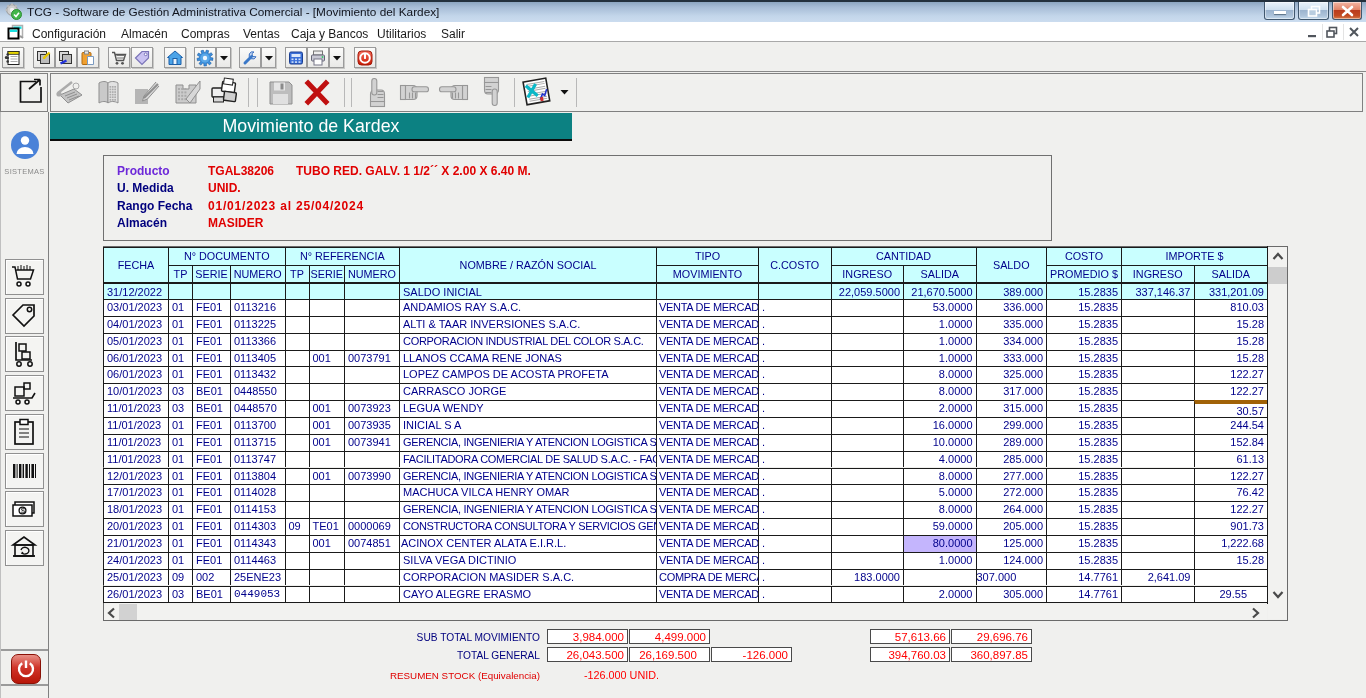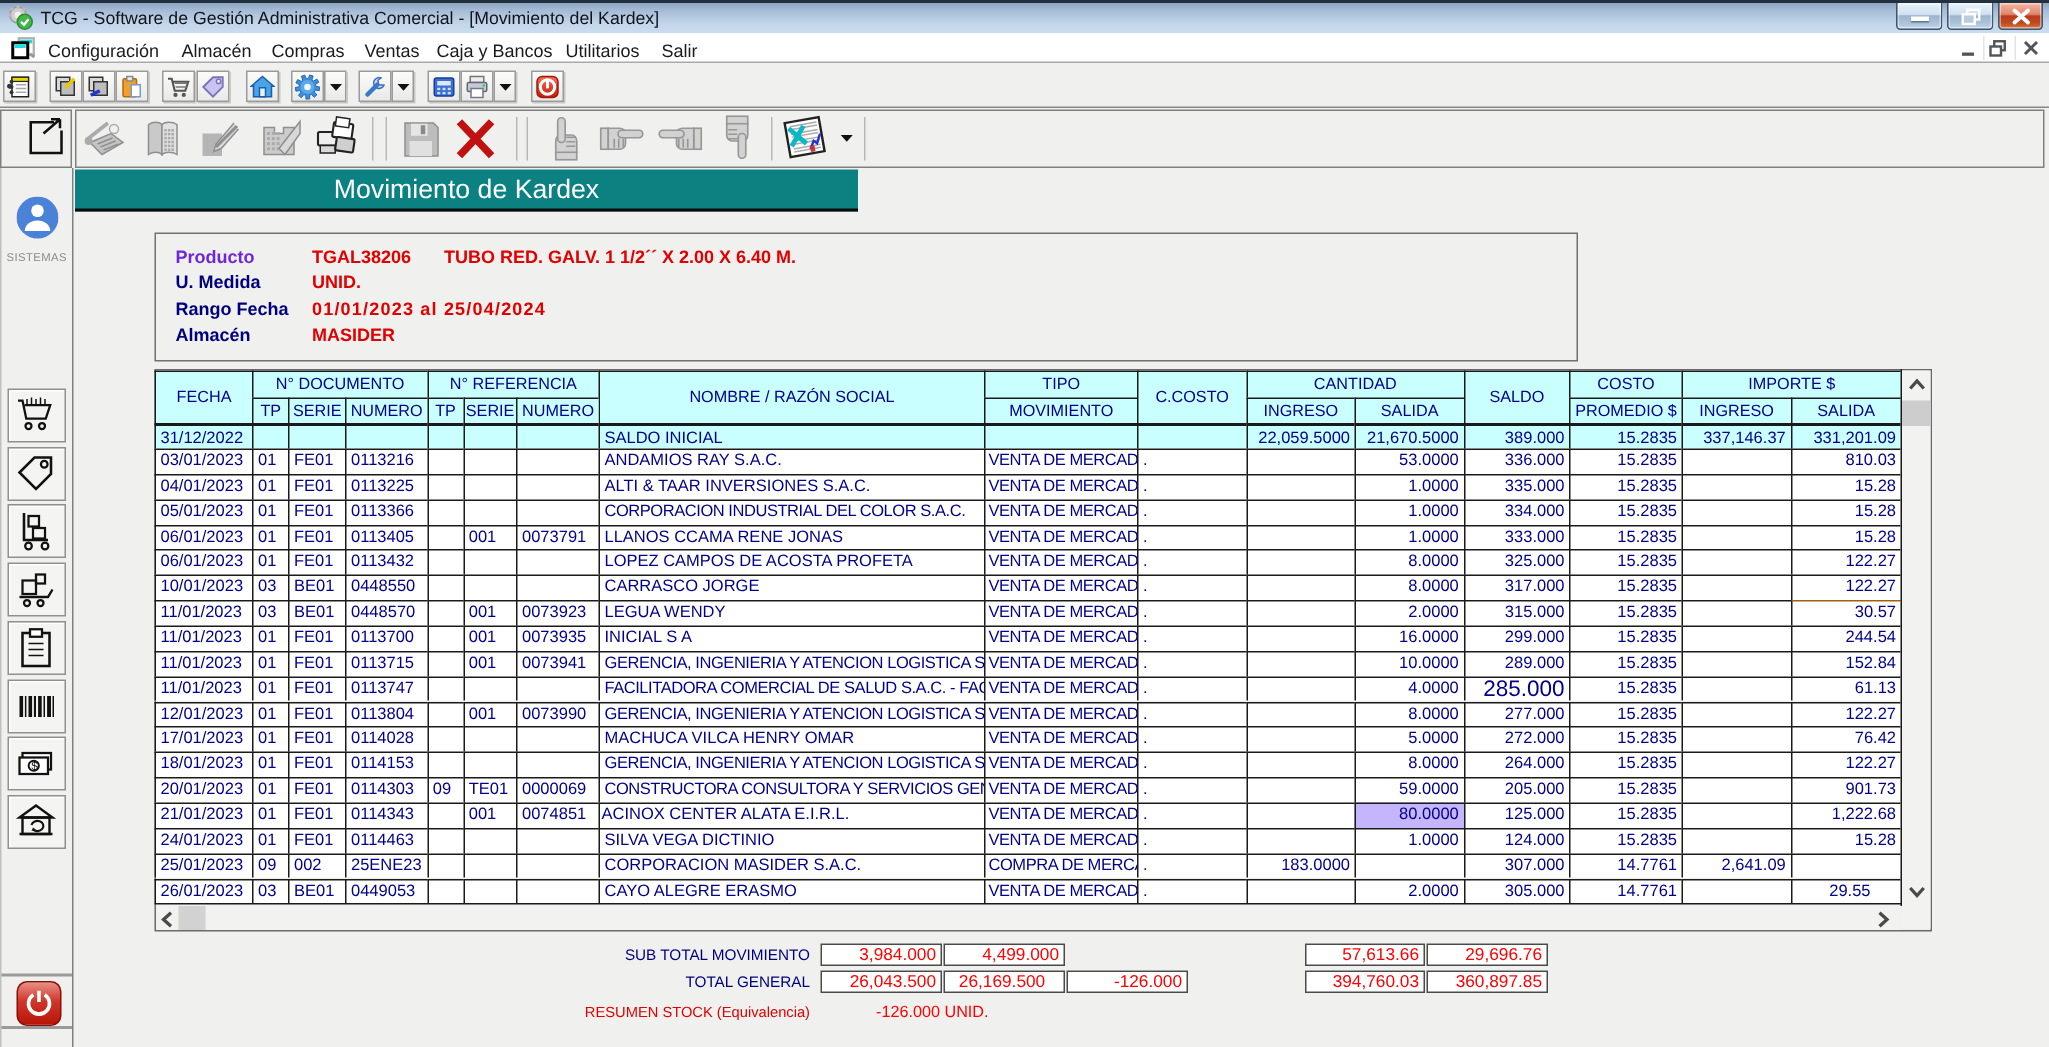--- a/index.html
+++ b/index.html
@@ -656,21 +656,21 @@
 <div class="abs" style="left:308.5px;top:400.1px;width:35.5px;height:16.9px;background:#fff;border-left:1px solid #1a1a1a;border-top:1px solid #1a1a1a;font-size:11px;color:#00008b;overflow:hidden;white-space:nowrap;line-height:15.9px;padding-left:3px;">001</div>
 <div class="abs" style="left:344.0px;top:400.1px;width:55.0px;height:16.9px;background:#fff;border-left:1px solid #1a1a1a;border-top:1px solid #1a1a1a;font-size:11px;color:#00008b;overflow:hidden;white-space:nowrap;line-height:15.9px;padding-left:3px;">0073923</div>
 <div class="abs" style="left:399.0px;top:400.1px;width:257.0px;height:16.9px;background:#fff;border-left:1px solid #1a1a1a;border-top:1px solid #1a1a1a;font-size:11px;color:#00008b;overflow:hidden;white-space:nowrap;line-height:15.9px;padding-left:3px;">LEGUA WENDY</div>
 <div class="abs" style="left:656.0px;top:400.1px;width:102.0px;height:16.9px;background:#fff;border-left:1px solid #1a1a1a;border-top:1px solid #1a1a1a;font-size:11px;color:#00008b;overflow:hidden;white-space:nowrap;line-height:15.9px;padding-left:2px;"><span style="letter-spacing:-0.3px">VENTA DE MERCADERIA</span></div>
 <div class="abs" style="left:758.0px;top:400.1px;width:72.5px;height:16.9px;background:#fff;border-left:1px solid #1a1a1a;border-top:1px solid #1a1a1a;font-size:11px;color:#00008b;overflow:hidden;white-space:nowrap;line-height:15.9px;padding-left:3px;">.</div>
 <div class="abs" style="left:830.5px;top:400.1px;width:72.5px;height:16.9px;background:#fff;border-left:1px solid #1a1a1a;border-top:1px solid #1a1a1a;font-size:11px;color:#00008b;overflow:hidden;white-space:nowrap;line-height:15.9px;text-align:right;padding-right:3px;"></div>
 <div class="abs" style="left:903.0px;top:400.1px;width:72.5px;height:16.9px;background:#fff;border-left:1px solid #1a1a1a;border-top:1px solid #1a1a1a;font-size:11px;color:#00008b;overflow:hidden;white-space:nowrap;line-height:15.9px;text-align:right;padding-right:3px;">2.0000</div>
 <div class="abs" style="left:975.5px;top:400.1px;width:70.5px;height:16.9px;background:#fff;border-left:1px solid #1a1a1a;border-top:1px solid #1a1a1a;font-size:11px;color:#00008b;overflow:hidden;white-space:nowrap;line-height:15.9px;text-align:right;padding-right:3px;">315.000</div>
 <div class="abs" style="left:1046.0px;top:400.1px;width:75.0px;height:16.9px;background:#fff;border-left:1px solid #1a1a1a;border-top:1px solid #1a1a1a;font-size:11px;color:#00008b;overflow:hidden;white-space:nowrap;line-height:15.9px;text-align:right;padding-right:3px;">15.2835</div>
 <div class="abs" style="left:1121.0px;top:400.1px;width:72.5px;height:16.9px;background:#fff;border-left:1px solid #1a1a1a;border-top:1px solid #1a1a1a;font-size:11px;color:#00008b;overflow:hidden;white-space:nowrap;line-height:15.9px;text-align:right;padding-right:3px;"></div>
-<div class="abs" style="left:1193.5px;top:400.1px;width:73.5px;height:16.9px;background:#fff;border-left:1px solid #1a1a1a;border-top:1px solid #a16207;font-size:11px;color:#00008b;overflow:hidden;white-space:nowrap;line-height:15.9px;text-align:right;padding-right:3px;">30.57</div>
+<div class="abs" style="left:1193.5px;top:400.1px;width:73.5px;height:16.9px;background:#fff;border-left:1px solid #1a1a1a;border-top:4px solid #a16207;font-size:11px;color:#00008b;overflow:hidden;white-space:nowrap;line-height:15.9px;text-align:right;padding-right:3px;">30.57</div>
 <div class="abs" style="left:103.0px;top:417.0px;width:65.0px;height:16.9px;background:#fff;border-left:1px solid #1a1a1a;border-top:1px solid #1a1a1a;font-size:11px;color:#00008b;overflow:hidden;white-space:nowrap;line-height:15.9px;padding-left:3px;">11/01/2023</div>
 <div class="abs" style="left:168.0px;top:417.0px;width:24.0px;height:16.9px;background:#fff;border-left:1px solid #1a1a1a;border-top:1px solid #1a1a1a;font-size:11px;color:#00008b;overflow:hidden;white-space:nowrap;line-height:15.9px;padding-left:3px;">01</div>
 <div class="abs" style="left:192.0px;top:417.0px;width:38.0px;height:16.9px;background:#fff;border-left:1px solid #1a1a1a;border-top:1px solid #1a1a1a;font-size:11px;color:#00008b;overflow:hidden;white-space:nowrap;line-height:15.9px;padding-left:3px;">FE01</div>
 <div class="abs" style="left:230.0px;top:417.0px;width:54.5px;height:16.9px;background:#fff;border-left:1px solid #1a1a1a;border-top:1px solid #1a1a1a;font-size:11px;color:#00008b;overflow:hidden;white-space:nowrap;line-height:15.9px;padding-left:3px;">0113700</div>
 <div class="abs" style="left:284.5px;top:417.0px;width:24.0px;height:16.9px;background:#fff;border-left:1px solid #1a1a1a;border-top:1px solid #1a1a1a;font-size:11px;color:#00008b;overflow:hidden;white-space:nowrap;line-height:15.9px;padding-left:3px;"></div>
 <div class="abs" style="left:308.5px;top:417.0px;width:35.5px;height:16.9px;background:#fff;border-left:1px solid #1a1a1a;border-top:1px solid #1a1a1a;font-size:11px;color:#00008b;overflow:hidden;white-space:nowrap;line-height:15.9px;padding-left:3px;">001</div>
 <div class="abs" style="left:344.0px;top:417.0px;width:55.0px;height:16.9px;background:#fff;border-left:1px solid #1a1a1a;border-top:1px solid #1a1a1a;font-size:11px;color:#00008b;overflow:hidden;white-space:nowrap;line-height:15.9px;padding-left:3px;">0073935</div>
 <div class="abs" style="left:399.0px;top:417.0px;width:257.0px;height:16.9px;background:#fff;border-left:1px solid #1a1a1a;border-top:1px solid #1a1a1a;font-size:11px;color:#00008b;overflow:hidden;white-space:nowrap;line-height:15.9px;padding-left:3px;">INICIAL S A</div>
 <div class="abs" style="left:656.0px;top:417.0px;width:102.0px;height:16.9px;background:#fff;border-left:1px solid #1a1a1a;border-top:1px solid #1a1a1a;font-size:11px;color:#00008b;overflow:hidden;white-space:nowrap;line-height:15.9px;padding-left:2px;"><span style="letter-spacing:-0.3px">VENTA DE MERCADERIA</span></div>
 <div class="abs" style="left:758.0px;top:417.0px;width:72.5px;height:16.9px;background:#fff;border-left:1px solid #1a1a1a;border-top:1px solid #1a1a1a;font-size:11px;color:#00008b;overflow:hidden;white-space:nowrap;line-height:15.9px;padding-left:3px;">.</div>
@@ -701,21 +701,21 @@
 <div class="abs" style="left:192.0px;top:450.6px;width:38.0px;height:16.9px;background:#fff;border-left:1px solid #1a1a1a;border-top:1px solid #1a1a1a;font-size:11px;color:#00008b;overflow:hidden;white-space:nowrap;line-height:15.9px;padding-left:3px;">FE01</div>
 <div class="abs" style="left:230.0px;top:450.6px;width:54.5px;height:16.9px;background:#fff;border-left:1px solid #1a1a1a;border-top:1px solid #1a1a1a;font-size:11px;color:#00008b;overflow:hidden;white-space:nowrap;line-height:15.9px;padding-left:3px;">0113747</div>
 <div class="abs" style="left:284.5px;top:450.6px;width:24.0px;height:16.9px;background:#fff;border-left:1px solid #1a1a1a;border-top:1px solid #1a1a1a;font-size:11px;color:#00008b;overflow:hidden;white-space:nowrap;line-height:15.9px;padding-left:3px;"></div>
 <div class="abs" style="left:308.5px;top:450.6px;width:35.5px;height:16.9px;background:#fff;border-left:1px solid #1a1a1a;border-top:1px solid #1a1a1a;font-size:11px;color:#00008b;overflow:hidden;white-space:nowrap;line-height:15.9px;padding-left:3px;"></div>
 <div class="abs" style="left:344.0px;top:450.6px;width:55.0px;height:16.9px;background:#fff;border-left:1px solid #1a1a1a;border-top:1px solid #1a1a1a;font-size:11px;color:#00008b;overflow:hidden;white-space:nowrap;line-height:15.9px;padding-left:3px;"></div>
 <div class="abs" style="left:399.0px;top:450.6px;width:257.0px;height:16.9px;background:#fff;border-left:1px solid #1a1a1a;border-top:1px solid #1a1a1a;font-size:11px;color:#00008b;overflow:hidden;white-space:nowrap;line-height:15.9px;padding-left:3px;"><span style="letter-spacing:-0.3px">FACILITADORA COMERCIAL DE SALUD S.A.C. - FAC</span></div>
 <div class="abs" style="left:656.0px;top:450.6px;width:102.0px;height:16.9px;background:#fff;border-left:1px solid #1a1a1a;border-top:1px solid #1a1a1a;font-size:11px;color:#00008b;overflow:hidden;white-space:nowrap;line-height:15.9px;padding-left:2px;"><span style="letter-spacing:-0.3px">VENTA DE MERCADERIA</span></div>
 <div class="abs" style="left:758.0px;top:450.6px;width:72.5px;height:16.9px;background:#fff;border-left:1px solid #1a1a1a;border-top:1px solid #1a1a1a;font-size:11px;color:#00008b;overflow:hidden;white-space:nowrap;line-height:15.9px;padding-left:3px;">.</div>
 <div class="abs" style="left:830.5px;top:450.6px;width:72.5px;height:16.9px;background:#fff;border-left:1px solid #1a1a1a;border-top:1px solid #1a1a1a;font-size:11px;color:#00008b;overflow:hidden;white-space:nowrap;line-height:15.9px;text-align:right;padding-right:3px;"></div>
 <div class="abs" style="left:903.0px;top:450.6px;width:72.5px;height:16.9px;background:#fff;border-left:1px solid #1a1a1a;border-top:1px solid #1a1a1a;font-size:11px;color:#00008b;overflow:hidden;white-space:nowrap;line-height:15.9px;text-align:right;padding-right:3px;">4.0000</div>
-<div class="abs" style="left:975.5px;top:450.6px;width:70.5px;height:16.9px;background:#fff;border-left:1px solid #1a1a1a;border-top:1px solid #1a1a1a;font-size:15px;color:#00008b;overflow:hidden;white-space:nowrap;line-height:15.9px;text-align:right;padding-right:3px;">285.000</div>
+<div class="abs" style="left:975.5px;top:450.6px;width:70.5px;height:16.9px;background:#fff;border-left:1px solid #1a1a1a;border-top:1px solid #1a1a1a;font-size:11px;color:#00008b;overflow:hidden;white-space:nowrap;line-height:15.9px;text-align:right;padding-right:3px;">285.000</div>
 <div class="abs" style="left:1046.0px;top:450.6px;width:75.0px;height:16.9px;background:#fff;border-left:1px solid #1a1a1a;border-top:1px solid #1a1a1a;font-size:11px;color:#00008b;overflow:hidden;white-space:nowrap;line-height:15.9px;text-align:right;padding-right:3px;">15.2835</div>
 <div class="abs" style="left:1121.0px;top:450.6px;width:72.5px;height:16.9px;background:#fff;border-left:1px solid #1a1a1a;border-top:1px solid #1a1a1a;font-size:11px;color:#00008b;overflow:hidden;white-space:nowrap;line-height:15.9px;text-align:right;padding-right:3px;"></div>
 <div class="abs" style="left:1193.5px;top:450.6px;width:73.5px;height:16.9px;background:#fff;border-left:1px solid #1a1a1a;border-top:1px solid #1a1a1a;font-size:11px;color:#00008b;overflow:hidden;white-space:nowrap;line-height:15.9px;text-align:right;padding-right:3px;">61.13</div>
 <div class="abs" style="left:103.0px;top:467.5px;width:65.0px;height:16.9px;background:#fff;border-left:1px solid #1a1a1a;border-top:1px solid #1a1a1a;font-size:11px;color:#00008b;overflow:hidden;white-space:nowrap;line-height:15.9px;padding-left:3px;">12/01/2023</div>
 <div class="abs" style="left:168.0px;top:467.5px;width:24.0px;height:16.9px;background:#fff;border-left:1px solid #1a1a1a;border-top:1px solid #1a1a1a;font-size:11px;color:#00008b;overflow:hidden;white-space:nowrap;line-height:15.9px;padding-left:3px;">01</div>
 <div class="abs" style="left:192.0px;top:467.5px;width:38.0px;height:16.9px;background:#fff;border-left:1px solid #1a1a1a;border-top:1px solid #1a1a1a;font-size:11px;color:#00008b;overflow:hidden;white-space:nowrap;line-height:15.9px;padding-left:3px;">FE01</div>
 <div class="abs" style="left:230.0px;top:467.5px;width:54.5px;height:16.9px;background:#fff;border-left:1px solid #1a1a1a;border-top:1px solid #1a1a1a;font-size:11px;color:#00008b;overflow:hidden;white-space:nowrap;line-height:15.9px;padding-left:3px;">0113804</div>
 <div class="abs" style="left:284.5px;top:467.5px;width:24.0px;height:16.9px;background:#fff;border-left:1px solid #1a1a1a;border-top:1px solid #1a1a1a;font-size:11px;color:#00008b;overflow:hidden;white-space:nowrap;line-height:15.9px;padding-left:3px;"></div>
 <div class="abs" style="left:308.5px;top:467.5px;width:35.5px;height:16.9px;background:#fff;border-left:1px solid #1a1a1a;border-top:1px solid #1a1a1a;font-size:11px;color:#00008b;overflow:hidden;white-space:nowrap;line-height:15.9px;padding-left:3px;">001</div>
 <div class="abs" style="left:344.0px;top:467.5px;width:55.0px;height:16.9px;background:#fff;border-left:1px solid #1a1a1a;border-top:1px solid #1a1a1a;font-size:11px;color:#00008b;overflow:hidden;white-space:nowrap;line-height:15.9px;padding-left:3px;">0073990</div>
@@ -813,28 +813,28 @@
 <div class="abs" style="left:192.0px;top:568.6px;width:38.0px;height:16.9px;background:#fff;border-left:1px solid #1a1a1a;border-top:1px solid #1a1a1a;font-size:11px;color:#00008b;overflow:hidden;white-space:nowrap;line-height:15.9px;padding-left:3px;">002</div>
 <div class="abs" style="left:230.0px;top:568.6px;width:54.5px;height:16.9px;background:#fff;border-left:1px solid #1a1a1a;border-top:1px solid #1a1a1a;font-size:11px;color:#00008b;overflow:hidden;white-space:nowrap;line-height:15.9px;padding-left:3px;">25ENE23</div>
 <div class="abs" style="left:284.5px;top:568.6px;width:24.0px;height:16.9px;background:#fff;border-left:1px solid #1a1a1a;border-top:1px solid #1a1a1a;font-size:11px;color:#00008b;overflow:hidden;white-space:nowrap;line-height:15.9px;padding-left:3px;"></div>
 <div class="abs" style="left:308.5px;top:568.6px;width:35.5px;height:16.9px;background:#fff;border-left:1px solid #1a1a1a;border-top:1px solid #1a1a1a;font-size:11px;color:#00008b;overflow:hidden;white-space:nowrap;line-height:15.9px;padding-left:3px;"></div>
 <div class="abs" style="left:344.0px;top:568.6px;width:55.0px;height:16.9px;background:#fff;border-left:1px solid #1a1a1a;border-top:1px solid #1a1a1a;font-size:11px;color:#00008b;overflow:hidden;white-space:nowrap;line-height:15.9px;padding-left:3px;"></div>
 <div class="abs" style="left:399.0px;top:568.6px;width:257.0px;height:16.9px;background:#fff;border-left:1px solid #1a1a1a;border-top:1px solid #1a1a1a;font-size:11px;color:#00008b;overflow:hidden;white-space:nowrap;line-height:15.9px;padding-left:3px;">CORPORACION MASIDER S.A.C.</div>
 <div class="abs" style="left:656.0px;top:568.6px;width:102.0px;height:16.9px;background:#fff;border-left:1px solid #1a1a1a;border-top:1px solid #1a1a1a;font-size:11px;color:#00008b;overflow:hidden;white-space:nowrap;line-height:15.9px;padding-left:2px;"><span style="letter-spacing:-0.3px">COMPRA DE MERCADERIA</span></div>
 <div class="abs" style="left:758.0px;top:568.6px;width:72.5px;height:16.9px;background:#fff;border-left:1px solid #1a1a1a;border-top:1px solid #1a1a1a;font-size:11px;color:#00008b;overflow:hidden;white-space:nowrap;line-height:15.9px;padding-left:3px;">.</div>
 <div class="abs" style="left:830.5px;top:568.6px;width:72.5px;height:16.9px;background:#fff;border-left:1px solid #1a1a1a;border-top:1px solid #1a1a1a;font-size:11px;color:#00008b;overflow:hidden;white-space:nowrap;line-height:15.9px;text-align:right;padding-right:3px;">183.0000</div>
 <div class="abs" style="left:903.0px;top:568.6px;width:72.5px;height:16.9px;background:#fff;border-left:1px solid #1a1a1a;border-top:1px solid #1a1a1a;font-size:11px;color:#00008b;overflow:hidden;white-space:nowrap;line-height:15.9px;text-align:right;padding-right:3px;"></div>
-<div class="abs" style="left:975.5px;top:568.6px;width:70.5px;height:16.9px;background:#fff;border-left:1px solid #1a1a1a;border-top:1px solid #1a1a1a;font-size:11px;color:#00008b;overflow:hidden;white-space:nowrap;line-height:15.9px;text-align:right;padding-right:3px;">307.000</div>
+<div class="abs" style="left:975.5px;top:568.6px;width:70.5px;height:16.9px;background:#fff;border-left:1px solid #1a1a1a;border-top:1px solid #1a1a1a;font-size:11px;color:#00008b;overflow:hidden;white-space:nowrap;line-height:15.9px;text-align:left;padding-right:3px;">307.000</div>
 <div class="abs" style="left:1046.0px;top:568.6px;width:75.0px;height:16.9px;background:#fff;border-left:1px solid #1a1a1a;border-top:1px solid #1a1a1a;font-size:11px;color:#00008b;overflow:hidden;white-space:nowrap;line-height:15.9px;text-align:right;padding-right:3px;">14.7761</div>
 <div class="abs" style="left:1121.0px;top:568.6px;width:72.5px;height:16.9px;background:#fff;border-left:1px solid #1a1a1a;border-top:1px solid #1a1a1a;font-size:11px;color:#00008b;overflow:hidden;white-space:nowrap;line-height:15.9px;text-align:right;padding-right:3px;">2,641.09</div>
 <div class="abs" style="left:1193.5px;top:568.6px;width:73.5px;height:16.9px;background:#fff;border-left:1px solid #1a1a1a;border-top:1px solid #1a1a1a;font-size:11px;color:#00008b;overflow:hidden;white-space:nowrap;line-height:15.9px;text-align:right;padding-right:3px;"></div>
 <div class="abs" style="left:103.0px;top:585.5px;width:65.0px;height:16.9px;background:#fff;border-left:1px solid #1a1a1a;border-top:1px solid #1a1a1a;font-size:11px;color:#00008b;overflow:hidden;white-space:nowrap;line-height:15.9px;padding-left:3px;">26/01/2023</div>
 <div class="abs" style="left:168.0px;top:585.5px;width:24.0px;height:16.9px;background:#fff;border-left:1px solid #1a1a1a;border-top:1px solid #1a1a1a;font-size:11px;color:#00008b;overflow:hidden;white-space:nowrap;line-height:15.9px;padding-left:3px;">03</div>
 <div class="abs" style="left:192.0px;top:585.5px;width:38.0px;height:16.9px;background:#fff;border-left:1px solid #1a1a1a;border-top:1px solid #1a1a1a;font-size:11px;color:#00008b;overflow:hidden;white-space:nowrap;line-height:15.9px;padding-left:3px;">BE01</div>
-<div class="abs" style="left:230.0px;top:585.5px;width:54.5px;height:16.9px;background:#fff;border-left:1px solid #1a1a1a;border-top:1px solid #1a1a1a;font-size:11px;color:#00008b;overflow:hidden;white-space:nowrap;line-height:15.9px;padding-left:3px;">0449053</div>
+<div class="abs" style="left:230.0px;top:585.5px;width:54.5px;height:16.9px;background:#fff;border-left:1px solid #1a1a1a;border-top:1px solid #1a1a1a;font-size:11px;color:#00008b;overflow:hidden;white-space:nowrap;line-height:15.9px;padding-left:3px;font-family:Liberation Mono, monospace;">0449053</div>
 <div class="abs" style="left:284.5px;top:585.5px;width:24.0px;height:16.9px;background:#fff;border-left:1px solid #1a1a1a;border-top:1px solid #1a1a1a;font-size:11px;color:#00008b;overflow:hidden;white-space:nowrap;line-height:15.9px;padding-left:3px;"></div>
 <div class="abs" style="left:308.5px;top:585.5px;width:35.5px;height:16.9px;background:#fff;border-left:1px solid #1a1a1a;border-top:1px solid #1a1a1a;font-size:11px;color:#00008b;overflow:hidden;white-space:nowrap;line-height:15.9px;padding-left:3px;"></div>
 <div class="abs" style="left:344.0px;top:585.5px;width:55.0px;height:16.9px;background:#fff;border-left:1px solid #1a1a1a;border-top:1px solid #1a1a1a;font-size:11px;color:#00008b;overflow:hidden;white-space:nowrap;line-height:15.9px;padding-left:3px;"></div>
 <div class="abs" style="left:399.0px;top:585.5px;width:257.0px;height:16.9px;background:#fff;border-left:1px solid #1a1a1a;border-top:1px solid #1a1a1a;font-size:11px;color:#00008b;overflow:hidden;white-space:nowrap;line-height:15.9px;padding-left:3px;">CAYO ALEGRE ERASMO</div>
 <div class="abs" style="left:656.0px;top:585.5px;width:102.0px;height:16.9px;background:#fff;border-left:1px solid #1a1a1a;border-top:1px solid #1a1a1a;font-size:11px;color:#00008b;overflow:hidden;white-space:nowrap;line-height:15.9px;padding-left:2px;"><span style="letter-spacing:-0.3px">VENTA DE MERCADERIA</span></div>
 <div class="abs" style="left:758.0px;top:585.5px;width:72.5px;height:16.9px;background:#fff;border-left:1px solid #1a1a1a;border-top:1px solid #1a1a1a;font-size:11px;color:#00008b;overflow:hidden;white-space:nowrap;line-height:15.9px;padding-left:3px;">.</div>
 <div class="abs" style="left:830.5px;top:585.5px;width:72.5px;height:16.9px;background:#fff;border-left:1px solid #1a1a1a;border-top:1px solid #1a1a1a;font-size:11px;color:#00008b;overflow:hidden;white-space:nowrap;line-height:15.9px;text-align:right;padding-right:3px;"></div>
 <div class="abs" style="left:903.0px;top:585.5px;width:72.5px;height:16.9px;background:#fff;border-left:1px solid #1a1a1a;border-top:1px solid #1a1a1a;font-size:11px;color:#00008b;overflow:hidden;white-space:nowrap;line-height:15.9px;text-align:right;padding-right:3px;">2.0000</div>
 <div class="abs" style="left:975.5px;top:585.5px;width:70.5px;height:16.9px;background:#fff;border-left:1px solid #1a1a1a;border-top:1px solid #1a1a1a;font-size:11px;color:#00008b;overflow:hidden;white-space:nowrap;line-height:15.9px;text-align:right;padding-right:3px;">305.000</div>
 <div class="abs" style="left:1046.0px;top:585.5px;width:75.0px;height:16.9px;background:#fff;border-left:1px solid #1a1a1a;border-top:1px solid #1a1a1a;font-size:11px;color:#00008b;overflow:hidden;white-space:nowrap;line-height:15.9px;text-align:right;padding-right:3px;">14.7761</div>

